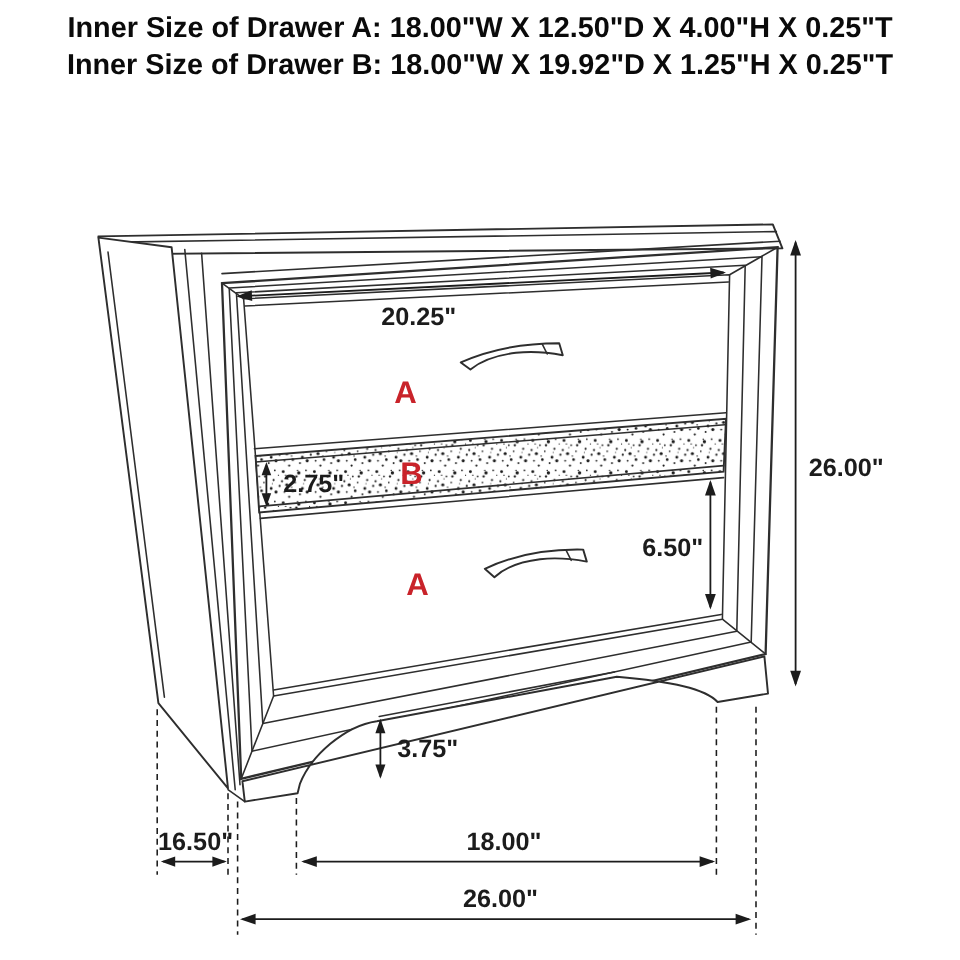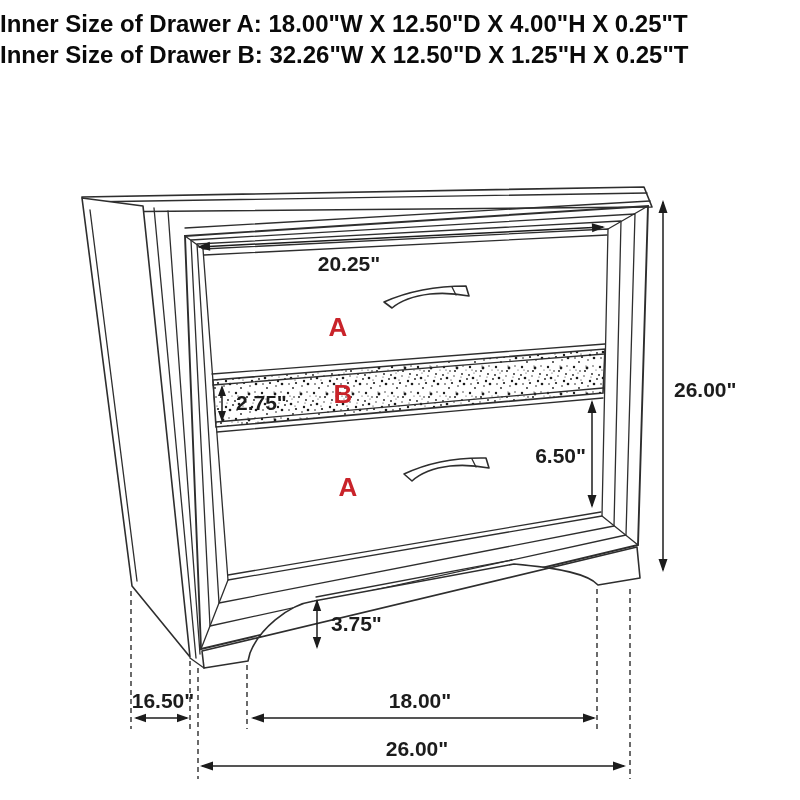--- a/index.html
+++ b/index.html
@@ -1,40 +1,40 @@
 <!DOCTYPE html>
 <html><head>
 <meta charset="utf-8">
 <style>
   html,body{margin:0;padding:0;}
   body{
     width:800px;height:800px;background:#ffffff;position:relative;overflow:hidden;
     font-family:"Liberation Sans", sans-serif;
   }
   .title-block{
-    position:absolute;top:8px;left:0;width:800px;text-align:left;
+    position:absolute;top:8px;left:0;width:800px;text-align:center;
     color:#0a0a0a;font-weight:bold;font-size:24px;line-height:31px;letter-spacing:0px;
     white-space:nowrap;
   }
   svg{position:absolute;top:0;left:0;}
   .outline{fill:#ffffff;stroke:#2e2e2e;stroke-width:1.6;stroke-linejoin:round;}
   .line{fill:none;stroke:#2e2e2e;stroke-width:1.3;stroke-linejoin:round;stroke-linecap:round;}
   .thick{fill:none;stroke:#2e2e2e;stroke-width:1.9;}
   .dim-line{stroke:#1c1c1c;stroke-width:1.5;fill:none;}
   .dim-head{fill:#1c1c1c;stroke:none;}
   .dash{stroke:#1c1c1c;stroke-width:1.3;fill:none;stroke-dasharray:5,4;}
   .dim-text{fill:#1c1c1c;font-weight:bold;font-size:21px;font-family:"Liberation Sans",sans-serif;}
   .red-label{fill:#c9232a;font-weight:bold;font-size:26px;font-family:"Liberation Sans",sans-serif;text-anchor:middle;}
 </style>
 </head>
 <body>
 
 <div class="title-block">
   <div>Inner Size of Drawer A: 18.00"W X 12.50"D X 4.00"H X 0.25"T</div>
-  <div>Inner Size of Drawer B: 32.26"W X 12.50"D X 1.25"H X 0.25"T</div>
+  <div>Inner Size of Drawer B: 18.00"W X 19.92"D X 1.25"H X 0.25"T</div>
 </div>
 
 <svg width="800" height="800" viewBox="0 0 800 800">
   <defs>
     <pattern id="stipple" width="26" height="26" patternUnits="userSpaceOnUse">
       <rect width="26" height="26" fill="#ffffff"></rect>
       <circle cx="2" cy="3" r="1.2" fill="#1a1a1a"></circle>
         <circle cx="8" cy="7" r="0.8" fill="#1a1a1a"></circle>
       <circle cx="15" cy="4" r="1.4" fill="#1a1a1a"></circle>
         <circle cx="20" cy="10" r="0.9" fill="#1a1a1a"></circle>

